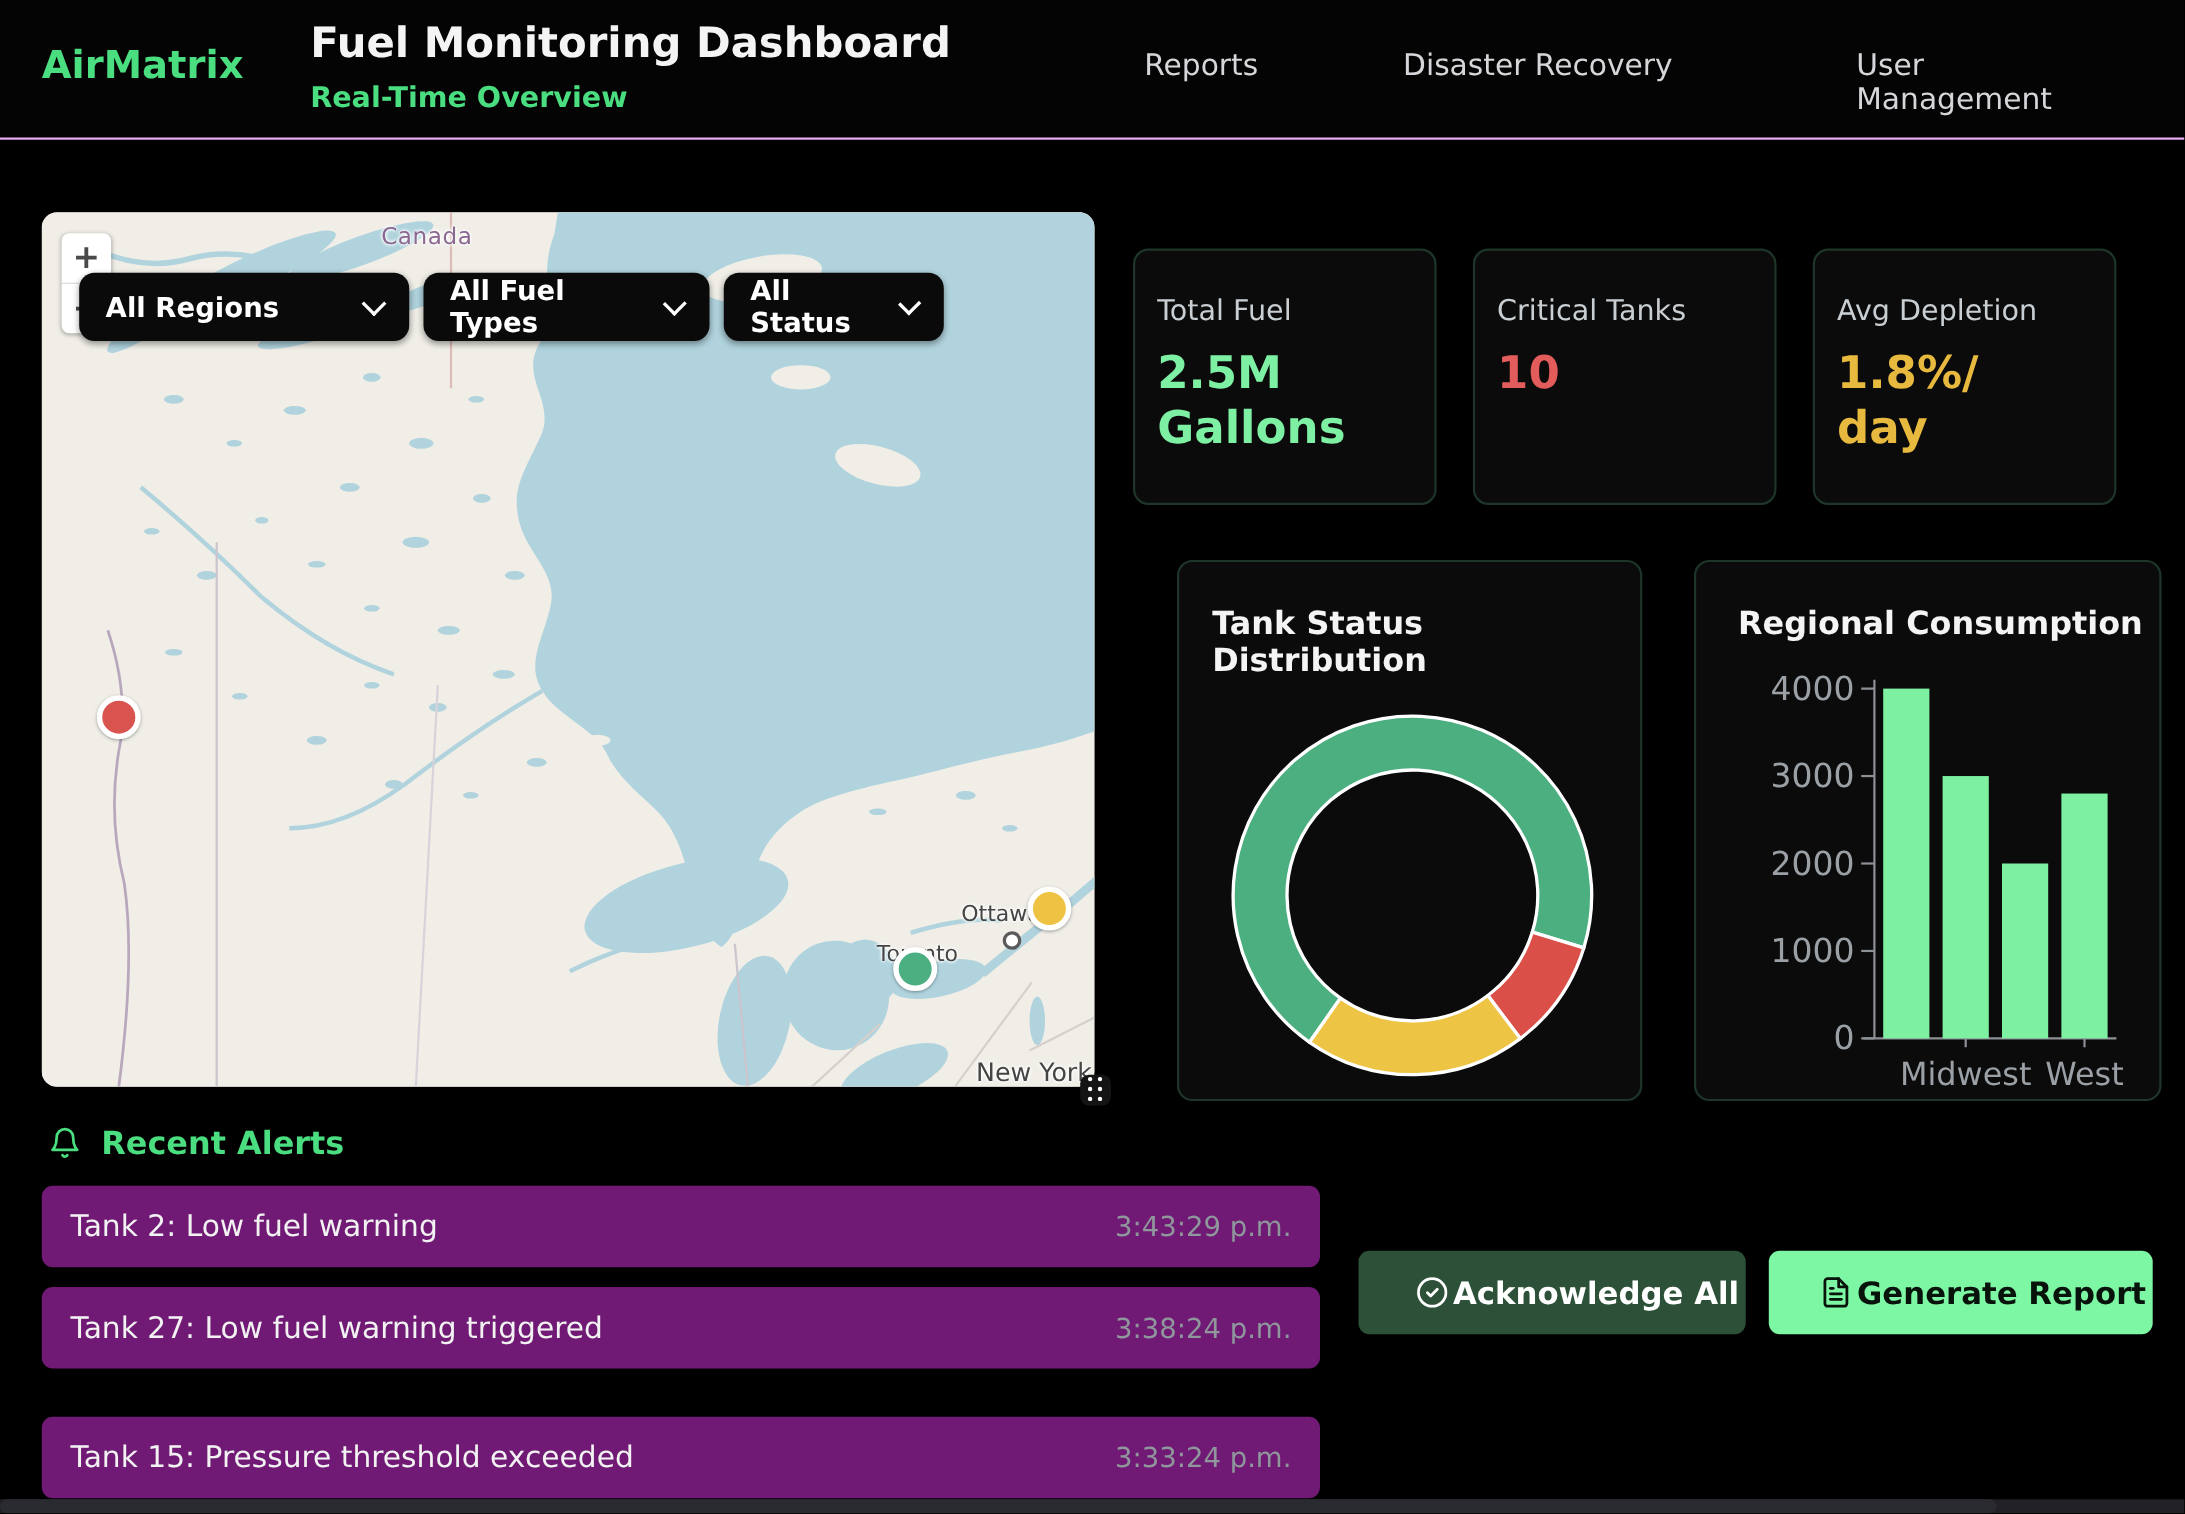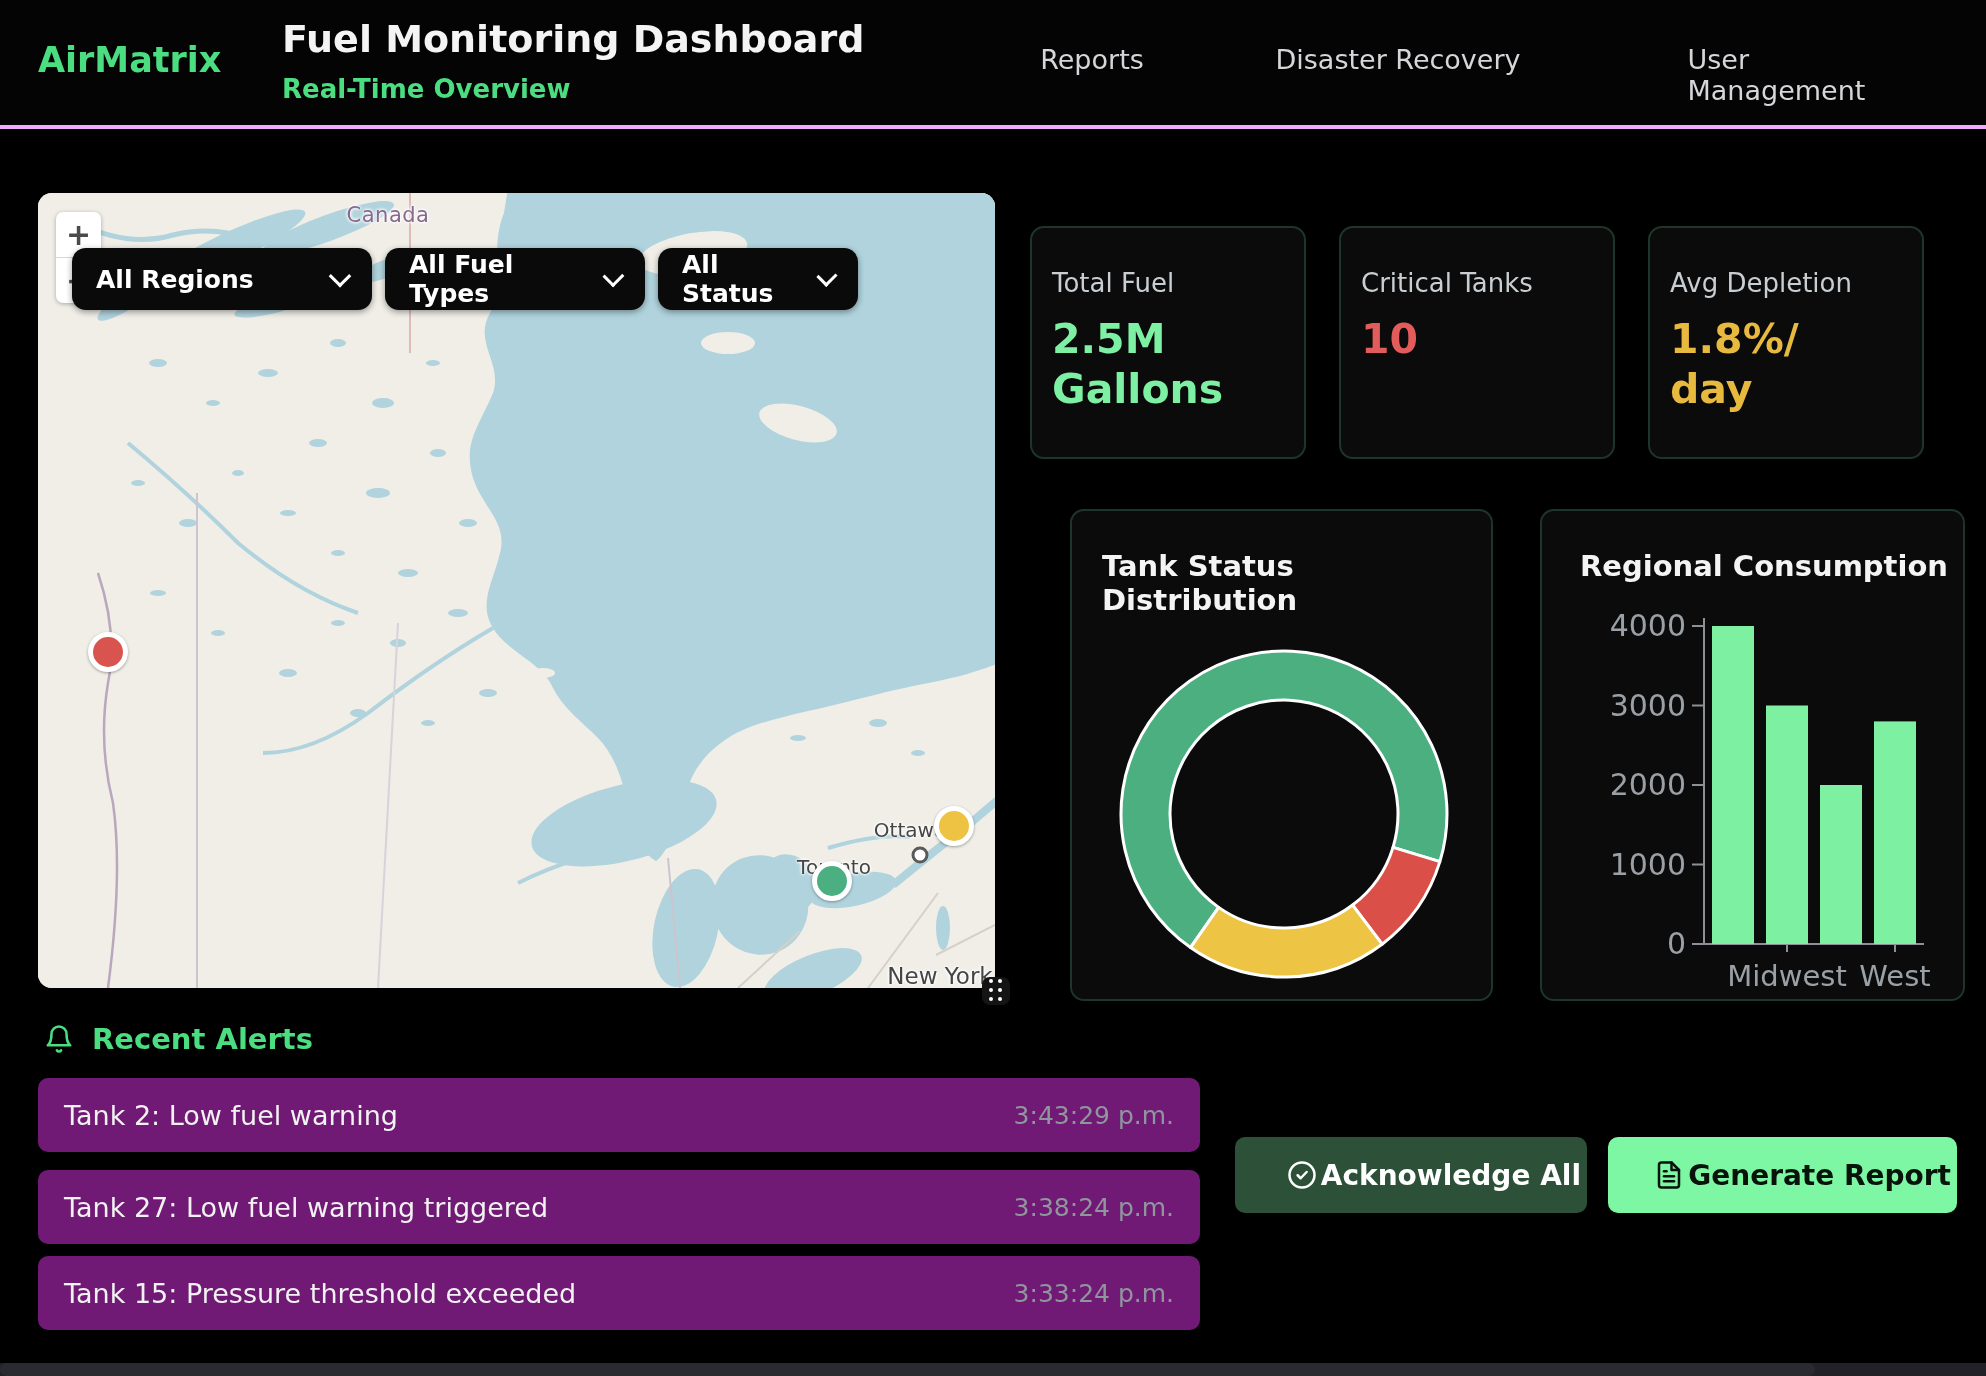--- a/index.html
+++ b/index.html
@@ -1,21 +1,21 @@
 <!DOCTYPE html>
 <html><head>
 <meta charset="utf-8">
 <style>
   html,body{margin:0;padding:0;background:#000;}
   #root{position:relative;width:1986px;height:1376px;background:#000;overflow:hidden;
         font-family:"DejaVu Sans","Liberation Sans",sans-serif;}
 
   
   .header{position:absolute;left:0;top:0;width:100%;height:125px;background:#040404;
-          border-bottom:4px solid #f0abfc;}
+          border-bottom:2px solid #f0abfc;}
   .brand{position:absolute;left:38px;top:40px;font-size:35px;font-weight:700;color:#4ade80;}
   .title{position:absolute;left:282px;top:17px;font-size:38px;font-weight:700;color:#f4f4f5;}
   .subtitle{position:absolute;left:282px;top:74px;font-size:26px;font-weight:600;color:#4ade80;}
   .nav-item{position:absolute;top:44px;transform:translateX(-50%);font-size:27px;color:#d6d6da;cursor:pointer;}
 
   
   .map-panel{position:absolute;left:38px;top:193px;width:957px;height:795px;border-radius:14px;
              overflow:hidden;background:#f0eee7;}
   .map-label{position:absolute;transform:translate(-50%,-50%);color:#454545;font-size:20px;
              text-shadow:0 0 3px #fff,0 0 3px #fff,0 0 4px #fff;white-space:nowrap;pointer-events:none;}
@@ -270,21 +270,21 @@
   </div>
 
   <div class="alert-row" style="top:1078px">
     <span class="alert-text">Tank 2: Low fuel warning</span>
     <span class="alert-time">3:43:29 p.m.</span>
   </div>
   <div class="alert-row" style="top:1170px">
     <span class="alert-text">Tank 27: Low fuel warning triggered</span>
     <span class="alert-time">3:38:24 p.m.</span>
   </div>
-  <div class="alert-row" style="top:1256px">
+  <div class="alert-row" style="top:1288px">
     <span class="alert-text">Tank 15: Pressure threshold exceeded</span>
     <span class="alert-time">3:33:24 p.m.</span>
   </div>
 
   <button class="btn btn-ack">
     <svg width="30" height="30" viewBox="0 0 24 24" fill="none" stroke="#fff" stroke-width="2" stroke-linecap="round" stroke-linejoin="round">
       <circle cx="12" cy="12" r="10"></circle>
         <path d="M8.5 12.2l2.4 2.4 4.8-5"></path>
     </svg>
     <span>Acknowledge All</span>

